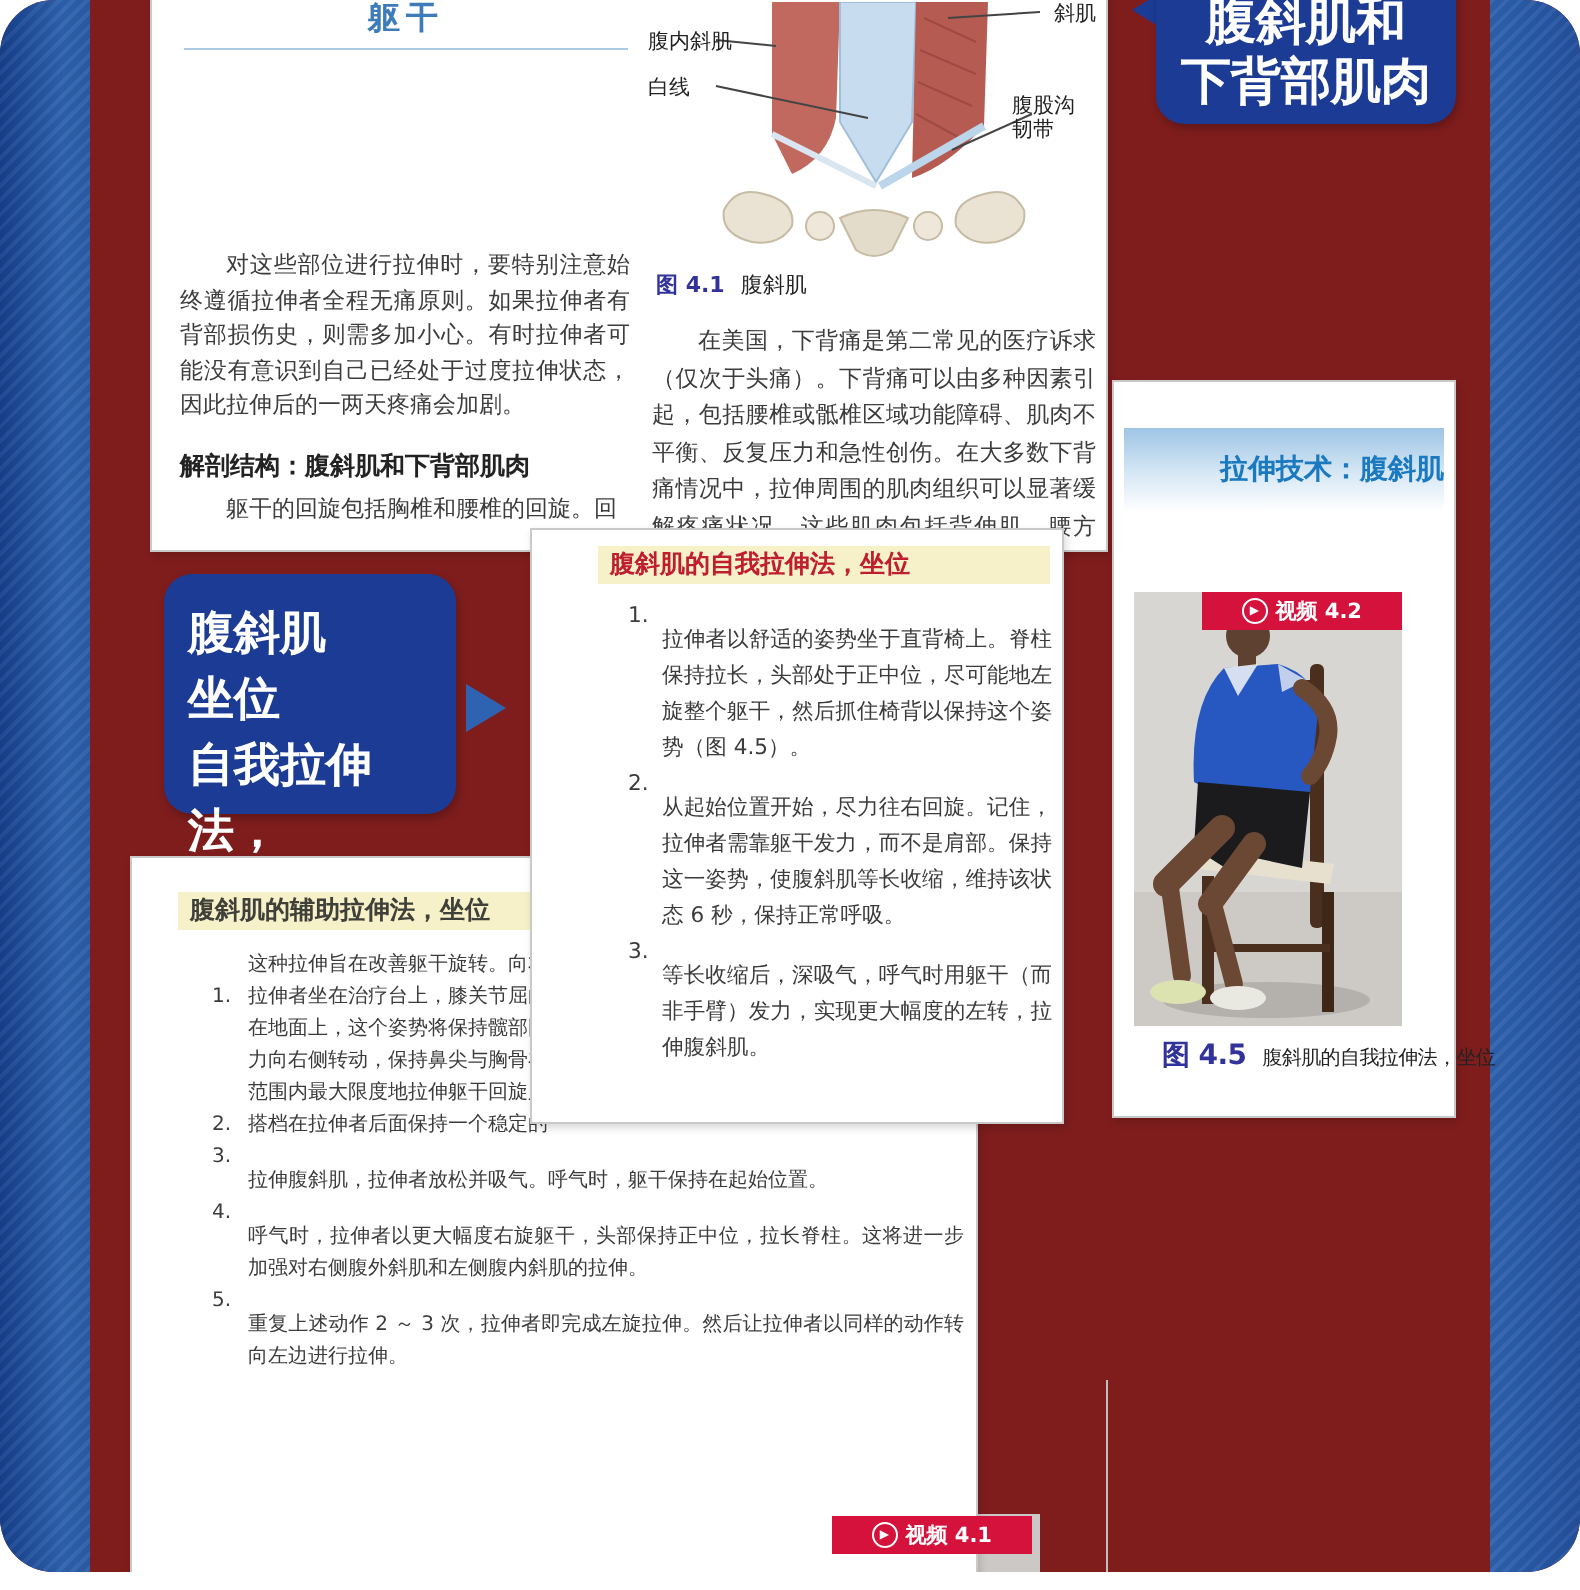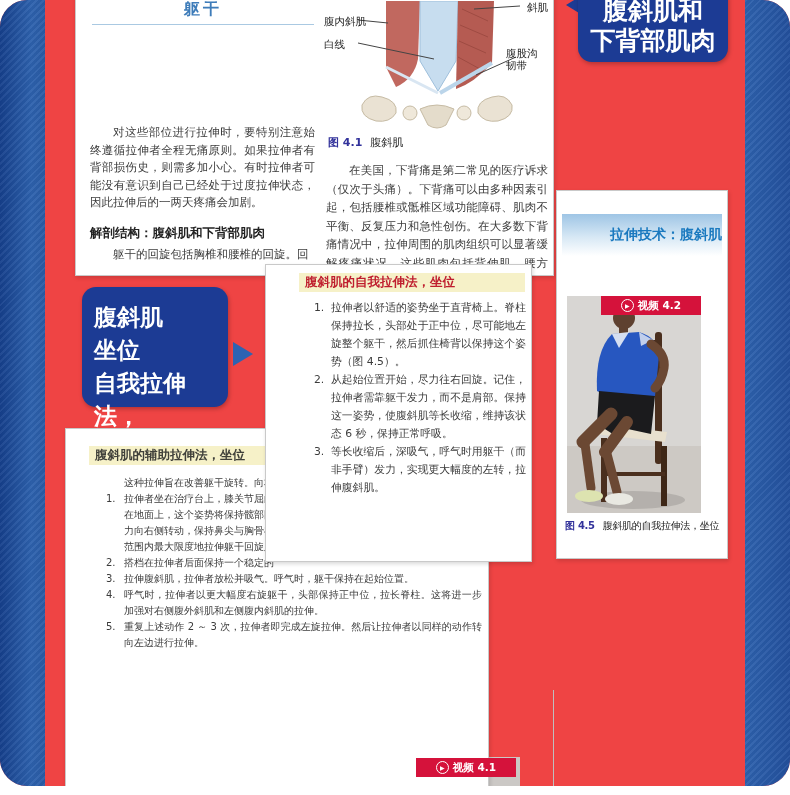--- a/index.html
+++ b/index.html
@@ -1,16 +1,16 @@
 <!DOCTYPE html>
 <html><head>
 <meta charset="utf-8">
 <style>
   html,body{margin:0;padding:0;background:#ffffff;}
-  .stage{position:relative;width:790px;height:786px;background:#ef4444;overflow:hidden;
+  .stage{position:relative;width:790px;height:786px;background:#7f1d1d;overflow:hidden;
          font-family:"DejaVu Sans","Liberation Sans",sans-serif;color:#3a3a3a;border-radius:27px;}
   
   .sidebar{position:absolute;top:0;height:795px;width:45px;
            background:linear-gradient(90deg,#16408c 0%,#2e62ae 70%,#2a5ca6 100%);}
   .sidebar.right{left:745px;background:linear-gradient(90deg,#2e62ae 0%,#23509d 100%);}
   .sidebar .weave{position:absolute;inset:0;
            background:repeating-linear-gradient(135deg,rgba(255,255,255,.05) 0 2px,rgba(0,0,0,.04) 2px 5px);}
   
   .page{position:absolute;background:#fff;border:1px solid #c9c9c9;box-shadow:1px 2px 4px rgba(0,0,0,.15);}
   
@@ -51,35 +51,35 @@
                border-left:20px solid #2e63b2;}
   
   #page-tech{left:556px;top:190px;width:170px;height:367px;z-index:5;}
   .tech-head{position:absolute;left:5px;top:23px;right:5px;height:42px;
              background:linear-gradient(180deg,#9ec5e5 0%,#d7e8f5 55%,#ffffff 100%);
              display:flex;align-items:center;justify-content:flex-end;padding-right:0;box-sizing:border-box;
              font-size:14px;font-weight:bold;color:#1a79bf;}
   .tech-photo{position:absolute;left:10px;top:105px;width:134px;height:217px;
               background:linear-gradient(180deg,#dcdad7 0%,#cdcac6 100%);overflow:hidden;}
   .tech-cap{position:absolute;left:8px;top:328px;width:158px;font-size:10px;letter-spacing:-0.3px;color:#222;white-space:nowrap;}
-  .tech-cap .cap-num{font-size:10px;}
+  .tech-cap .cap-num{font-size:14px;margin-left:16px;}
   
   .vbadge{position:absolute;background:#d5123b;color:#fff;display:flex;align-items:center;gap:4px;
           padding:0 20px;height:19px;font-size:10.5px;font-weight:bold;z-index:6;}
   .pico{width:11px;height:11px;border:1px solid #fff;border-radius:50%;display:flex;
         align-items:center;justify-content:center;font-size:6px;line-height:1;flex:0 0 auto;}
   
   #page-self{left:265px;top:264px;width:265px;height:296px;z-index:4;}
   .ybar{position:absolute;background:#f6f1c8;height:19px;display:flex;align-items:center;
         font-size:12.5px;font-weight:bold;padding-left:6px;box-sizing:border-box;}
   #page-self .ybar{left:33px;right:6px;top:8px;color:#bf1e2e;}
   .olist{position:absolute;left:48px;top:34px;width:212px;font-size:10.8px;line-height:18px;color:#3b3b3b;}
   .oli{display:flex;}
   .oli .num{width:17px;flex:0 0 auto;}
-  .oli .txt{flex:1;text-align:justify;}
+  .oli .txt{flex:1;text-align:justify;margin-top:12px;}
   
   #page-asst{left:65px;top:428px;width:422px;height:372px;z-index:2;}
   #page-asst .ybar{left:23px;width:372px;top:17px;color:#40403a;}
   .asst-body{position:absolute;left:40px;top:46px;width:376px;font-size:10px;line-height:16px;color:#3b3b3b;}
   .frag{white-space:nowrap;overflow:visible;}
   .indent{margin-left:18px;}
   .asst-body .oli .num{width:18px;}
   .just{text-align:justify;}
   
   .vline{position:absolute;left:553px;top:690px;width:1px;height:105px;background:#bfbfbf;}

